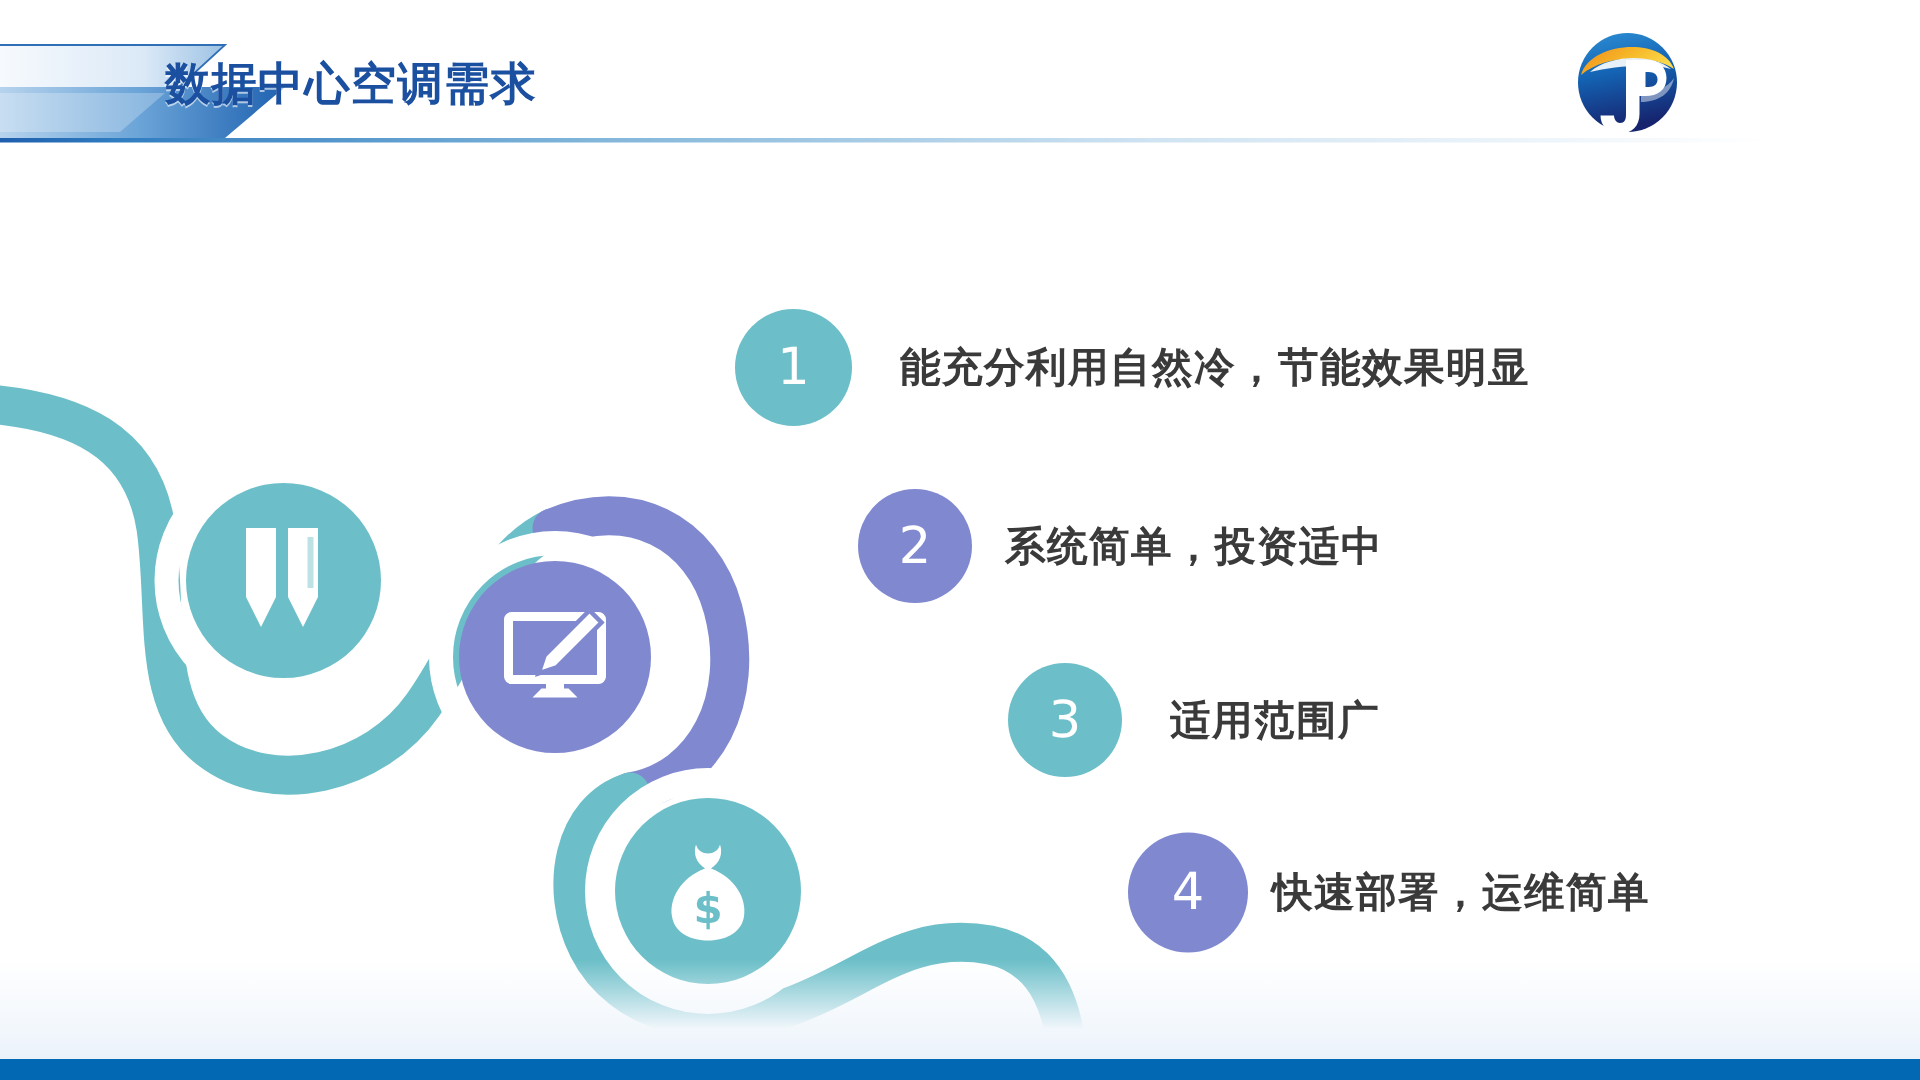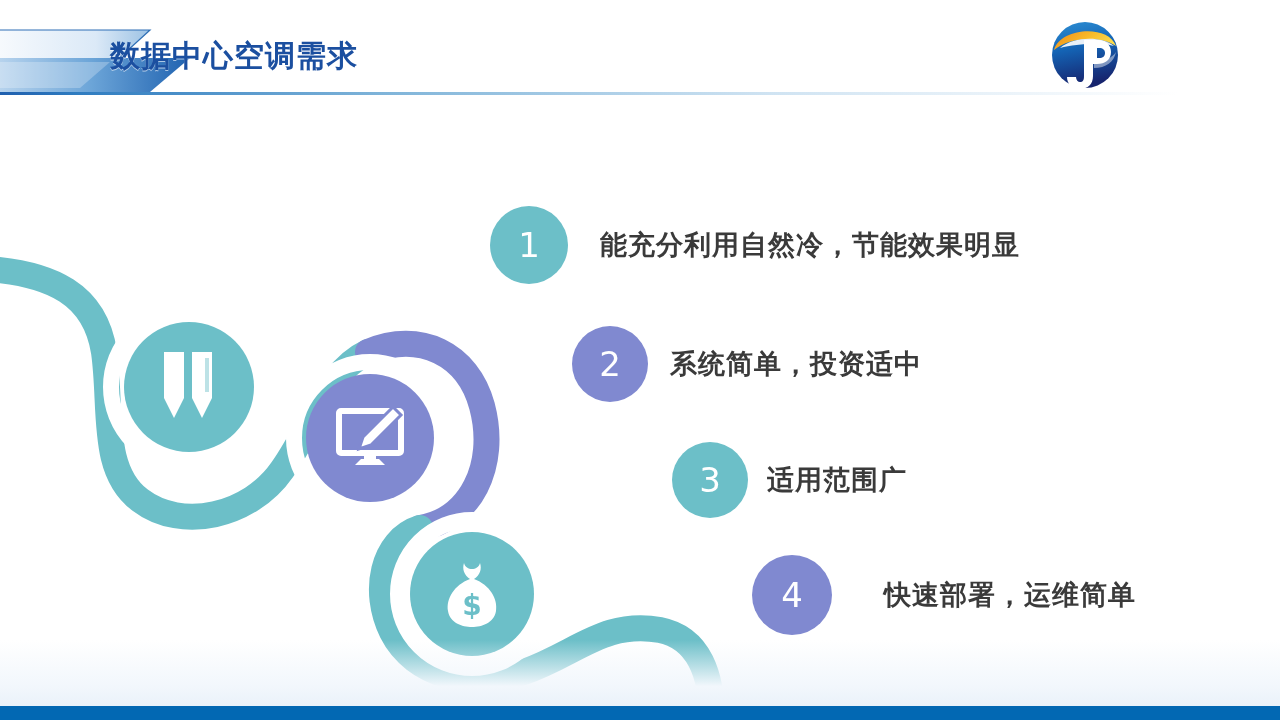--- a/index.html
+++ b/index.html
@@ -107,22 +107,22 @@
   #row-3 { left: 672px; top: 442px; }
   #row-4 { left: 752px; top: 555px; }
 
   #row-1 .bullet-num { width: 78px; height: 78px; background: #6cbfc8; }
   #row-2 .bullet-num { width: 76px; height: 76px; background: #8089d0; }
   #row-3 .bullet-num { width: 76px; height: 76px; background: #6cbfc8; }
   #row-4 .bullet-num { width: 80px; height: 80px; background: #8089d0; }
 
   #row-1 .bullet-text { margin-left: 32px; font-family: Liberation Mono, monospace; }
   #row-2 .bullet-text { margin-left: 22px; }
-  #row-3 .bullet-text { margin-left: 19px; }
-  #row-4 .bullet-text { margin-left: 52px; }
+  #row-3 .bullet-text { margin-left: 32px; }
+  #row-4 .bullet-text { margin-left: 16px; }
 
   
   #footer-glow {
     position: absolute;
     left: 0;
     top: 640px;
     width: 1280px;
     height: 66px;
     background: linear-gradient(to bottom, rgba(255,255,255,0) 0%, #f2f7fc 70%, #eaf2fa 100%);
     pointer-events: none;

